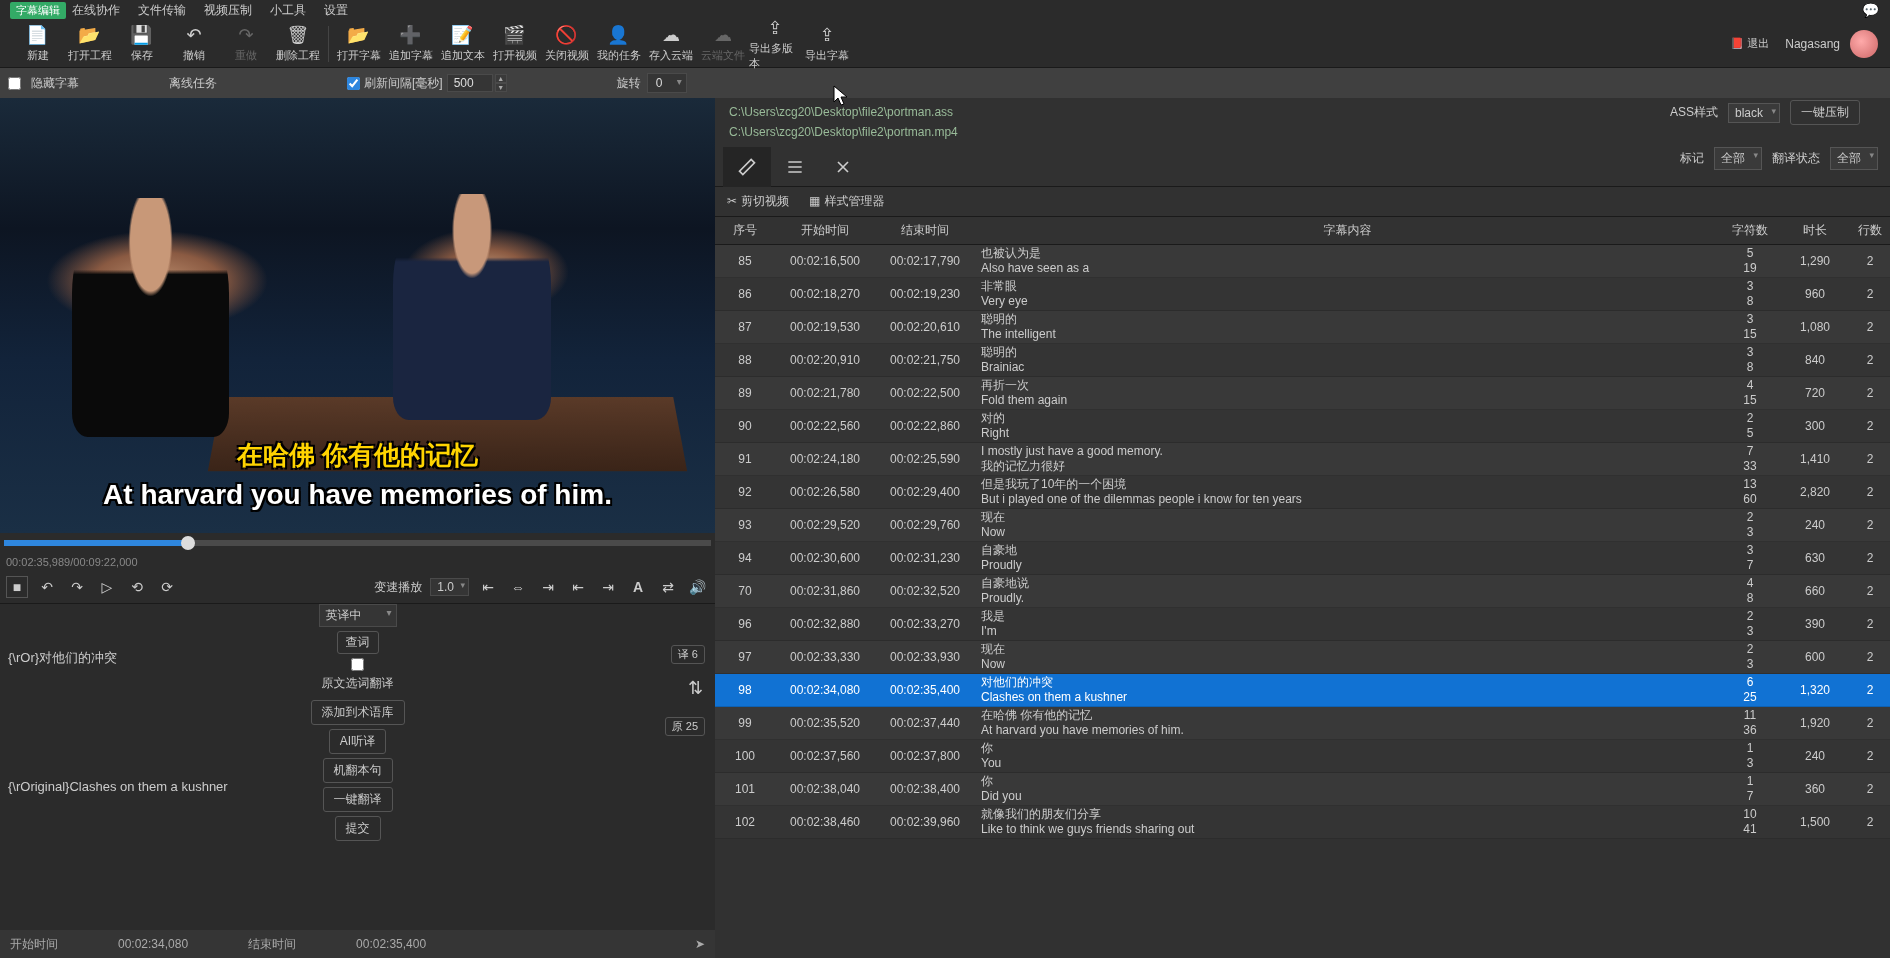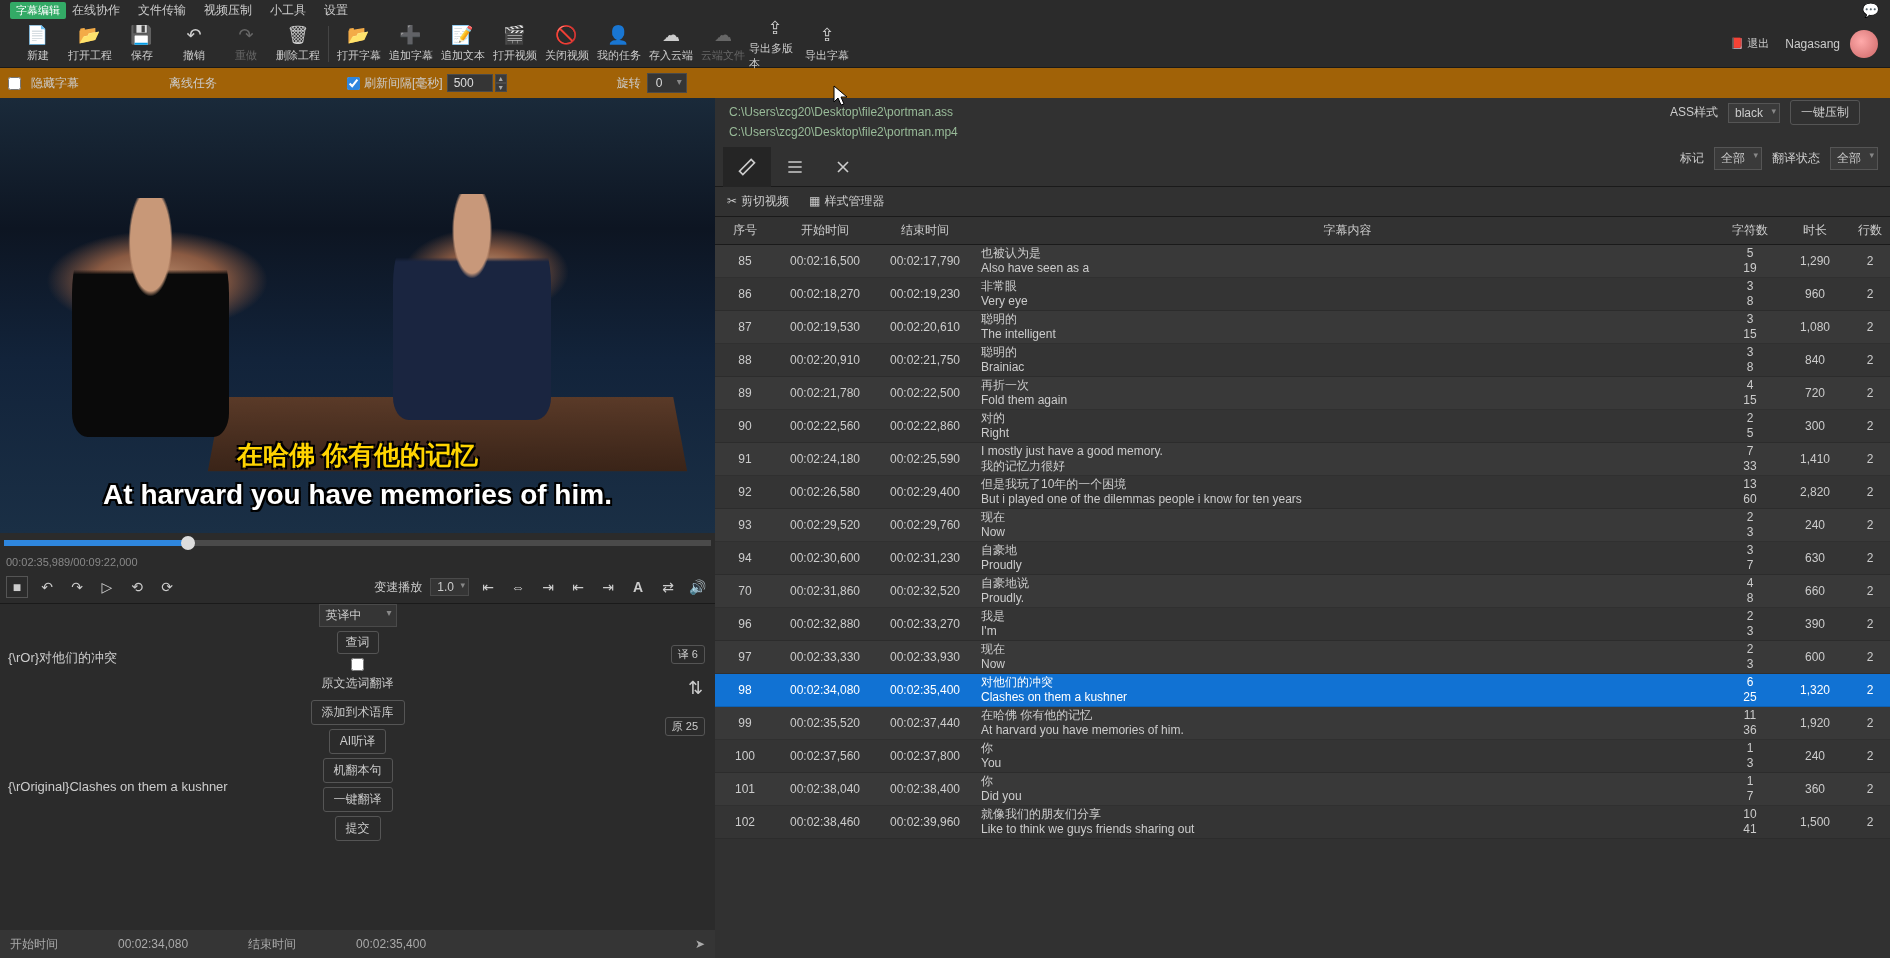--- a/index.html
+++ b/index.html
@@ -15,21 +15,21 @@
 .toolbar { height: 48px; background: #2b2b2b; display: flex; align-items: center; padding: 2px 12px; border-bottom: 1px solid #1a1a1a; }
 .tbtn { display: flex; flex-direction: column; align-items: center; justify-content: center; width: 52px; height: 44px; color: #ccc; cursor: pointer; }
 .tbtn.disabled { color: #666; }
 .tbtn .lbl { font-size: 11px; margin-top: 2px; }
 .toolbar .sep { width: 1px; height: 36px; background: #444; margin: 0 4px; }
 .toolbar .user { margin-left: auto; display: flex; align-items: center; gap: 10px; }
 .logout { color: #ccc; padding: 2px 6px; font-size: 11px; }
 .avatar { width: 28px; height: 28px; border-radius: 50%; background: radial-gradient(circle at 40% 40%, #faa, #c66); }
 
 
-.optbar { height: 30px; background: #a16207; display: flex; align-items: center; padding: 0 8px; gap: 10px; font-size: 12px; }
+.optbar { height: 30px; background: #404040; display: flex; align-items: center; padding: 0 8px; gap: 10px; font-size: 12px; }
 .optbar .left { display: flex; align-items: center; gap: 10px; }
 .optbar input[type=checkbox]{ accent-color: #2e86de; }
 .optbar .centerlabel { margin-left: 80px; color: #ccc; }
 .numbox { background: #353535; border: 1px solid #4a4a4a; color: #ddd; padding: 1px 6px; width: 46px; display:inline-block; }
 .spin { display:inline-flex; flex-direction:column; margin-left:-2px; }
 .spin span{ font-size:7px; line-height:7px; color:#aaa; background:#3a3a3a; border:1px solid #4a4a4a; width:12px; text-align:center;}
 .selbox { background: #353535; border: 1px solid #4a4a4a; color: #ddd; padding: 2px 18px 2px 8px; position:relative; display:inline-block; }
 .selbox::after{ content:"▾"; position:absolute; right:4px; color:#888; font-size:10px;}
 
 

